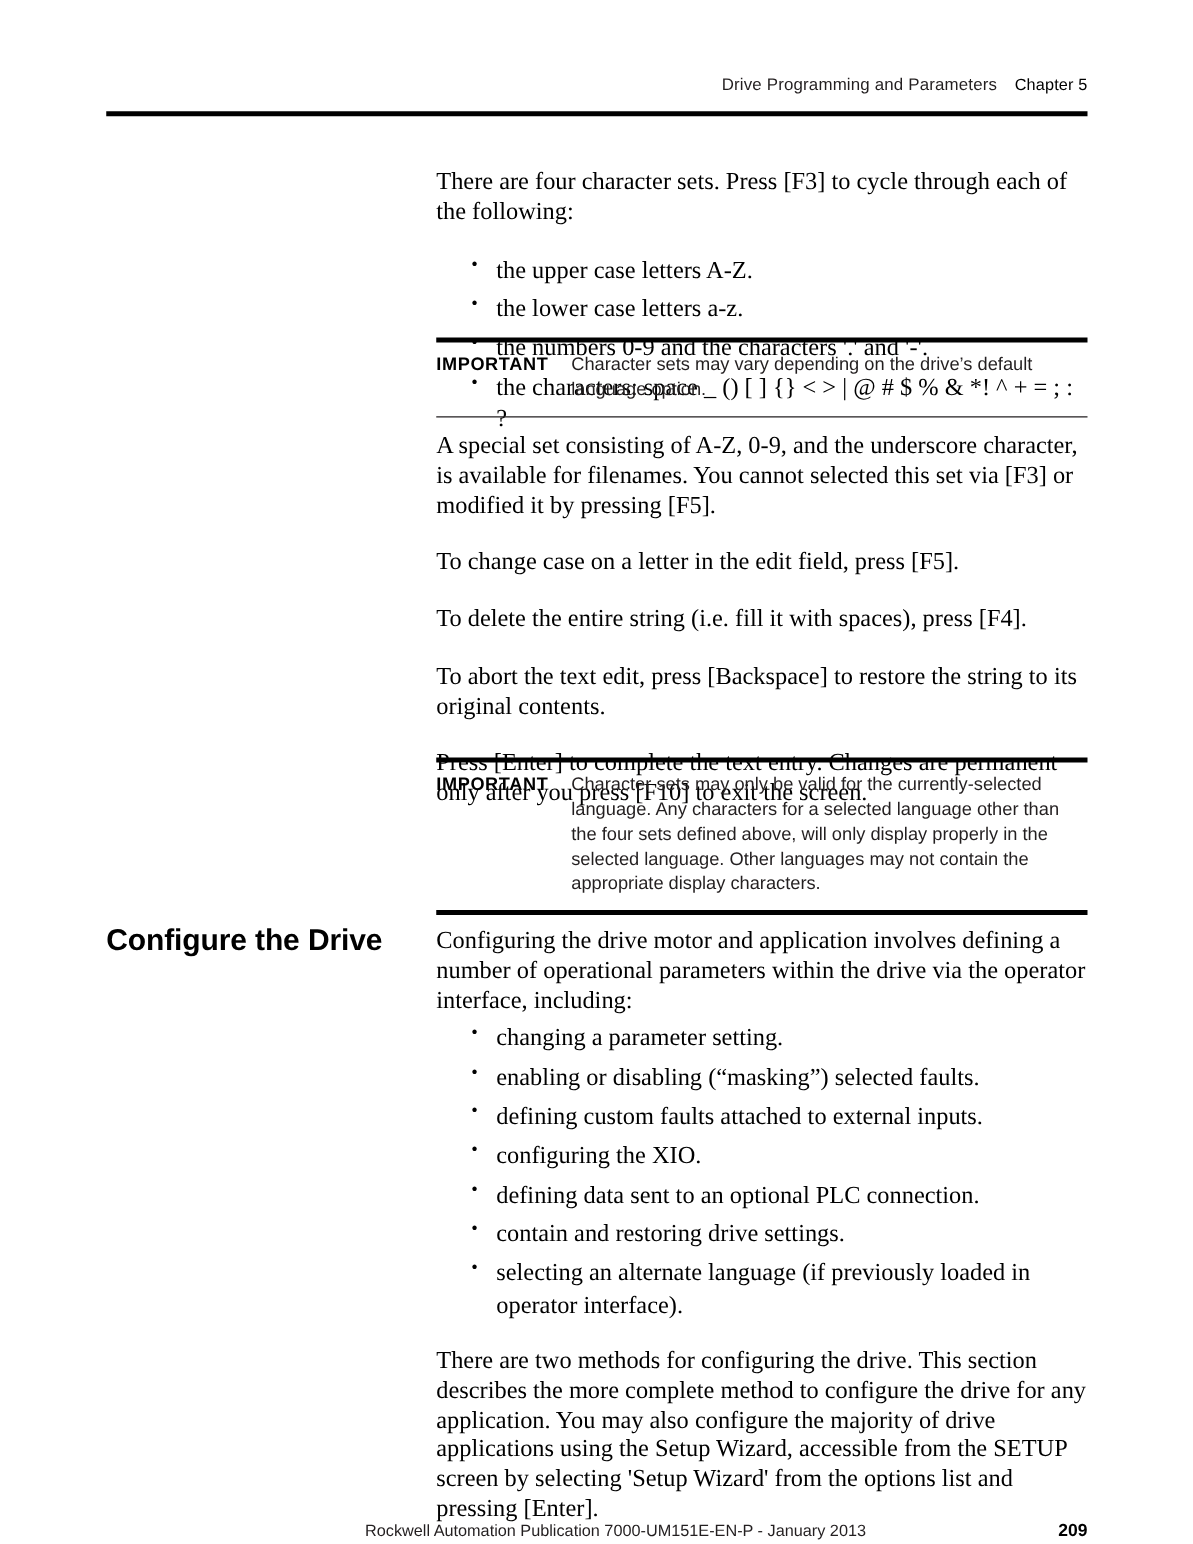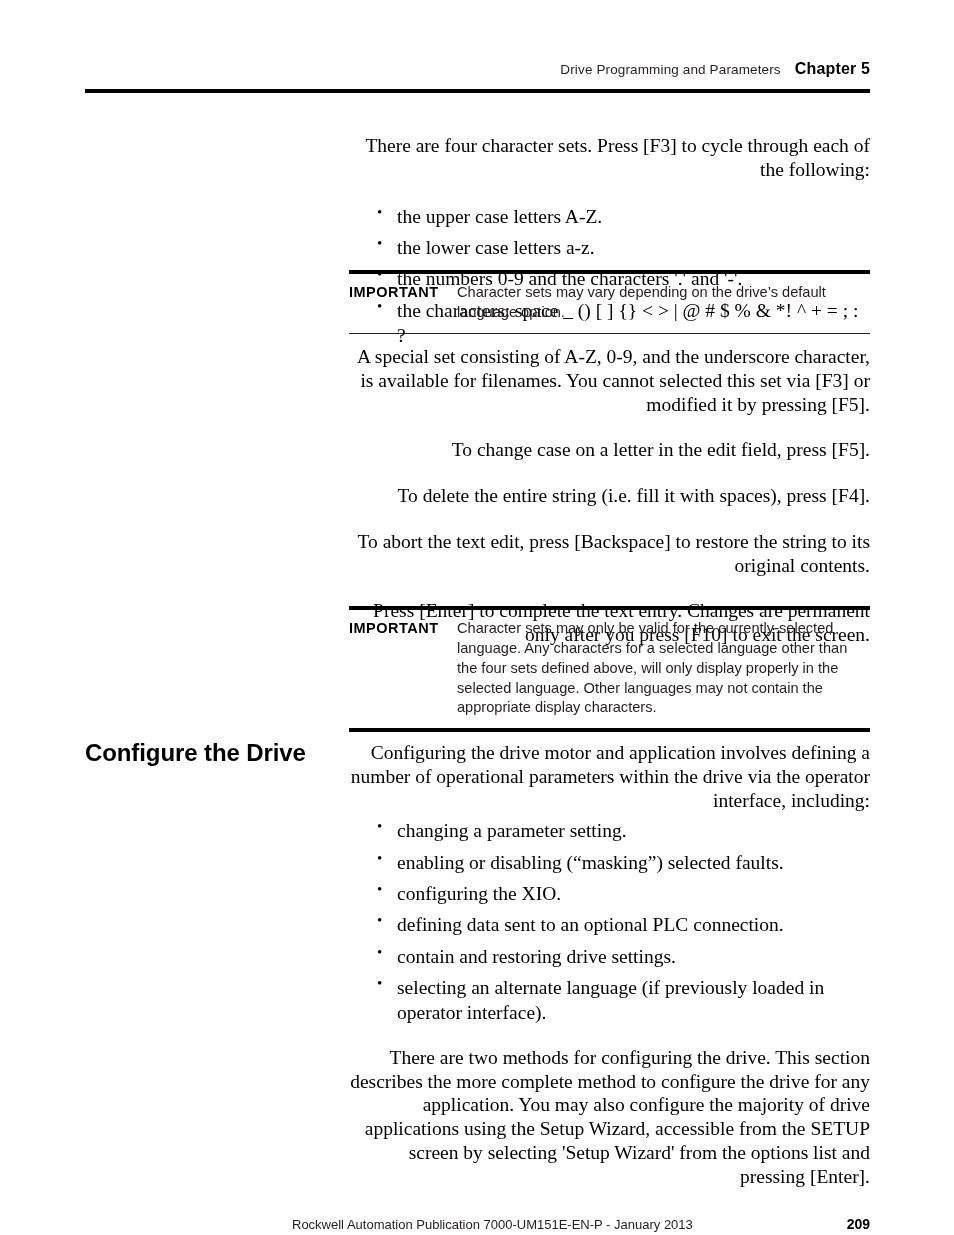--- a/index.html
+++ b/index.html
@@ -30,22 +30,22 @@
   }
   .header-title {
     font-family: "Liberation Sans", sans-serif;
     font-size: 13.5px;
     color: #231f20;
     letter-spacing: 0.01em;
     margin-left: 16px;
   }
   .header-chapter {
     font-family: "Liberation Sans", sans-serif;
-    font-size: 16px;
-    font-weight: bold;
+    font-size: 13px;
+    font-weight: normal;
     color: #000000;
     letter-spacing: 0.01em;
   }
   .header-rule {
     position: absolute;
     left: 85px;
     top: 89px;
     width: 785px;
     height: 4px;
     background: #000000;
@@ -60,21 +60,21 @@
   .body-col {
     position: absolute;
     left: 349px;
     width: 521px;
   }
 
   p.body {
     font-size: 19.5px;
     line-height: 1.22;
     margin: 0 0 22px 0;
-    text-align: right;
+    text-align: left;
   }
   p.body.tight {
     margin-bottom: 4px;
   }
 
   ul.bullets {
     list-style: none;
     margin: 6px 0 20px 0;
     padding: 0;
   }
@@ -217,20 +217,21 @@
 
   <div class="left-col" style="top:740px;">
     <div class="section-heading">Configure the Drive</div>
   </div>
 
   <div class="body-col" style="top:741px;">
     <p class="body tight">Configuring the drive motor and application involves defining a number of operational parameters within the drive via the operator interface, including:</p>
     <ul class="bullets">
       <li>changing a parameter setting.</li>
       <li>enabling or disabling (“masking”) selected faults.</li>
+      <li>defining custom faults attached to external inputs.</li>
       <li>configuring the XIO.</li>
       <li>defining data sent to an optional PLC connection.</li>
       <li>contain and restoring drive settings.</li>
       <li>selecting an alternate language (if previously loaded in operator interface).</li>
     </ul>
     <p class="body">There are two methods for configuring the drive. This section describes the more complete method to configure the drive for any application.   You may also configure the majority of drive applications using the Setup Wizard, accessible from the SETUP screen by selecting 'Setup Wizard' from the options list and pressing [Enter].</p>
   </div>
 
   <div class="footer">
     <span class="footer-pub">Rockwell Automation Publication 7000-UM151E-EN-P - January 2013</span>

